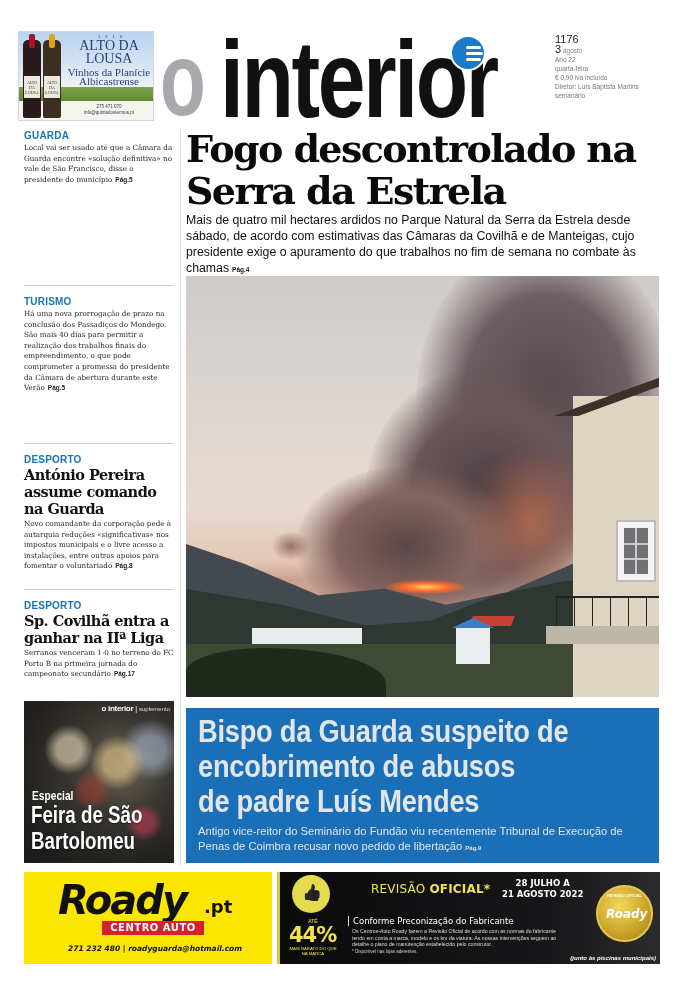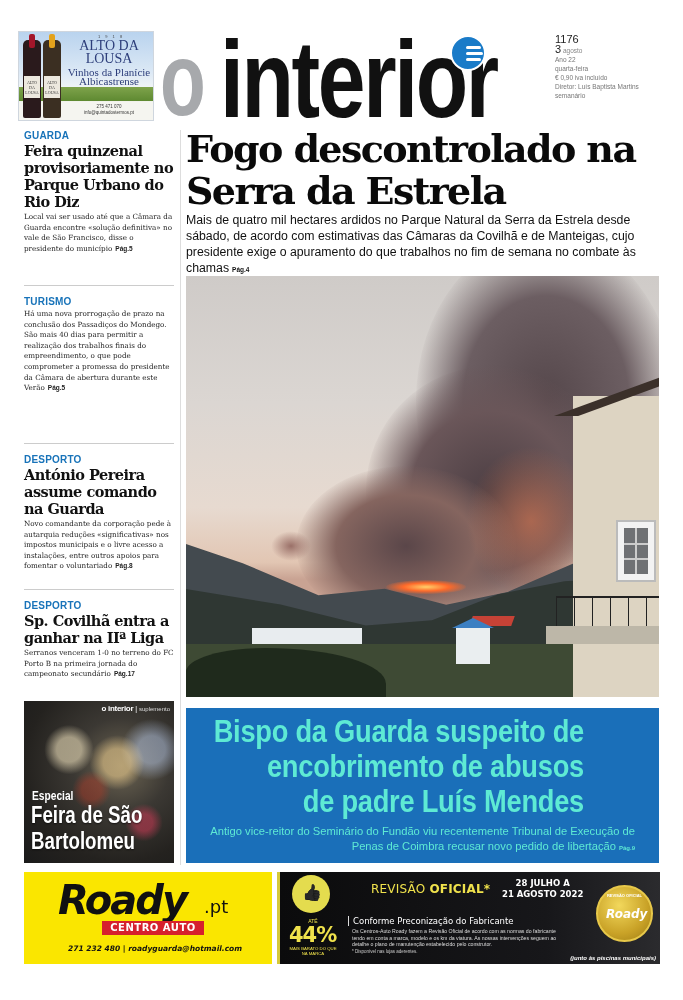--- a/index.html
+++ b/index.html
@@ -87,29 +87,29 @@
   .photo .roof { position: absolute; left: 368px; top: 100px; width: 110px; height: 40px; background: #3b302a; clip-path: polygon(100% 0, 100% 22%, 22% 100%, 0 100%); }
   .photo .window { position: absolute; left: 430px; top: 244px; width: 40px; height: 62px; background: #f3f3f3; border: 2px solid #bbb; }
   .photo .window::after { content: ""; position: absolute; inset: 6px; background:
       linear-gradient(90deg, transparent 45%, #ccc 45% 55%, transparent 55%),
       linear-gradient(0deg, transparent 31%, #ccc 31% 35%, transparent 35% 64%, #ccc 64% 68%, transparent 68%), #6f7174; }
   .photo .balcony { position: absolute; left: 370px; top: 320px; width: 103px; height: 30px; border-top: 2px solid #222;
     background: repeating-linear-gradient(90deg, #222 0 1px, transparent 1px 18px); }
   .photo .ledge { position: absolute; left: 360px; top: 350px; width: 113px; height: 18px; background: #bdb7a8; }
 
   
-  .bluebox { position: absolute; left: 186px; top: 708px; width: 473px; height: 155px; background: #1a6fb9; color: #5eead4; padding: 6px 24px; text-align: right; }
+  .bluebox { position: absolute; left: 186px; top: 708px; width: 473px; height: 155px; background: #1a6fb9; color: #e5e5e5; padding: 6px 12px; }
   .bluebox .title { font-family: "Liberation Sans", sans-serif; font-weight: 700; font-size: 31px; line-height: 35px; letter-spacing: -0.3px; transform: scaleX(0.88); transform-origin: left; white-space: nowrap; }
   .bluebox .body { font-size: 11.2px; line-height: 15px; margin-top: 5px; }
   .bluebox .pg { font-size: 6px; }
 
   
   .roady { position: absolute; left: 24px; top: 872px; width: 248px; height: 92px; background: #fae600; }
   .roady .wordmark { position: absolute; left: 34px; top: 8px; font-family: "DejaVu Sans", sans-serif; font-weight: 700; font-style: italic; font-size: 40px; line-height: 40px; color: #111; letter-spacing: -2px; }
-  .roady .dotpt { position: absolute; left: 180px; top: 24px; font-family: "DejaVu Sans", sans-serif; font-weight: 400; font-size: 18px; color: #111; }
+  .roady .dotpt { position: absolute; left: 180px; top: 24px; font-family: "DejaVu Sans", sans-serif; font-weight: 700; font-size: 18px; color: #111; }
   .roady .ca { position: absolute; left: 78px; top: 49px; width: 102px; height: 14px; background: #d6202d; color: #fff; font-family: "DejaVu Sans", sans-serif; font-weight: 700; font-size: 10px; line-height: 14px; text-align: center; letter-spacing: 0.5px; }
   .roady .contact { position: absolute; left: 44px; top: 72px; font-family: "DejaVu Sans", sans-serif; font-weight: 700; font-style: italic; font-size: 7.5px; color: #111; }
 
   .revisao { position: absolute; left: 277px; top: 872px; width: 383px; height: 92px; background: linear-gradient(90deg, #0b0b0c 0%, #17171a 70%, #2b2b2e 100%); color: #fff; overflow: hidden; border-left: 3px solid #d6c93a; }
   .revisao .badge { position: absolute; left: 12px; top: 3px; width: 38px; height: 38px; border-radius: 50%; background: #e4dc4e; }
   .revisao .badge::after { content: "👍"; position: absolute; left: 10px; top: 8px; font-size: 16px; filter: grayscale(1) brightness(0.2); }
   .revisao .hdr { position: absolute; left: 57px; top: 10px; font-family: "DejaVu Sans", sans-serif; font-size: 12px; color: #f0e24c; letter-spacing: 0.2px; margin-left: 34px; }
   .revisao .hdr b { font-weight: 700; }
   .revisao .dates { position: absolute; left: 222px; top: 6px; font-family: "DejaVu Sans", sans-serif; font-weight: 700; font-size: 8.5px; line-height: 11px; text-align: center; color: #fff; }
   .revisao .ate { position: absolute; left: 12px; top: 46px; width: 42px; text-align: center; color: #f0e24c; font-size: 5px; }
@@ -158,21 +158,20 @@
   <div>Ano 22</div>
   <div>quarta-feira</div>
   <div>€ 0,90 iva incluído</div>
   <div>Diretor: Luís Baptista Martins</div>
   <div>semanário</div>
 </div>
 
 <div class="leftcol">
   <div class="brief" style="height:156px;">
     <div class="section-label">GUARDA</div>
-    <div class="brief-title">Feira quinzenal provisoriamente no Parque Urbano do Rio Diz</div>
     <div class="brief-body"><span>Local vai ser usado até que a Câmara da Guarda encontre «solução definitiva» no vale de São Francisco, disse o presidente do município</span><span class="pg">Pág.5</span></div>
   </div>
   <div class="brief" style="height:158px; padding-top:10px;">
     <div class="section-label">TURISMO</div>
     <div class="brief-body"><span>Há uma nova prorrogação de prazo na conclusão dos Passadiços do Mondego. São mais 40 dias para permitir a realização dos trabalhos finais do empreendimento, o que pode comprometer a promessa do presidente da Câmara de abertura durante este Verão</span><span class="pg">Pág.5</span></div>
   </div>
   <div class="brief" style="height:146px; padding-top:10px;">
     <div class="section-label">DESPORTO</div>
     <div class="brief-title">António Pereira assume comando na Guarda</div>
     <div class="brief-body"><span>Novo comandante da corporação pede à autarquia reduções «significativas» nos impostos municipais e o livre acesso a instalações, entre outros apoios para fomentar o voluntariado</span><span class="pg">Pág.8</span></div>

